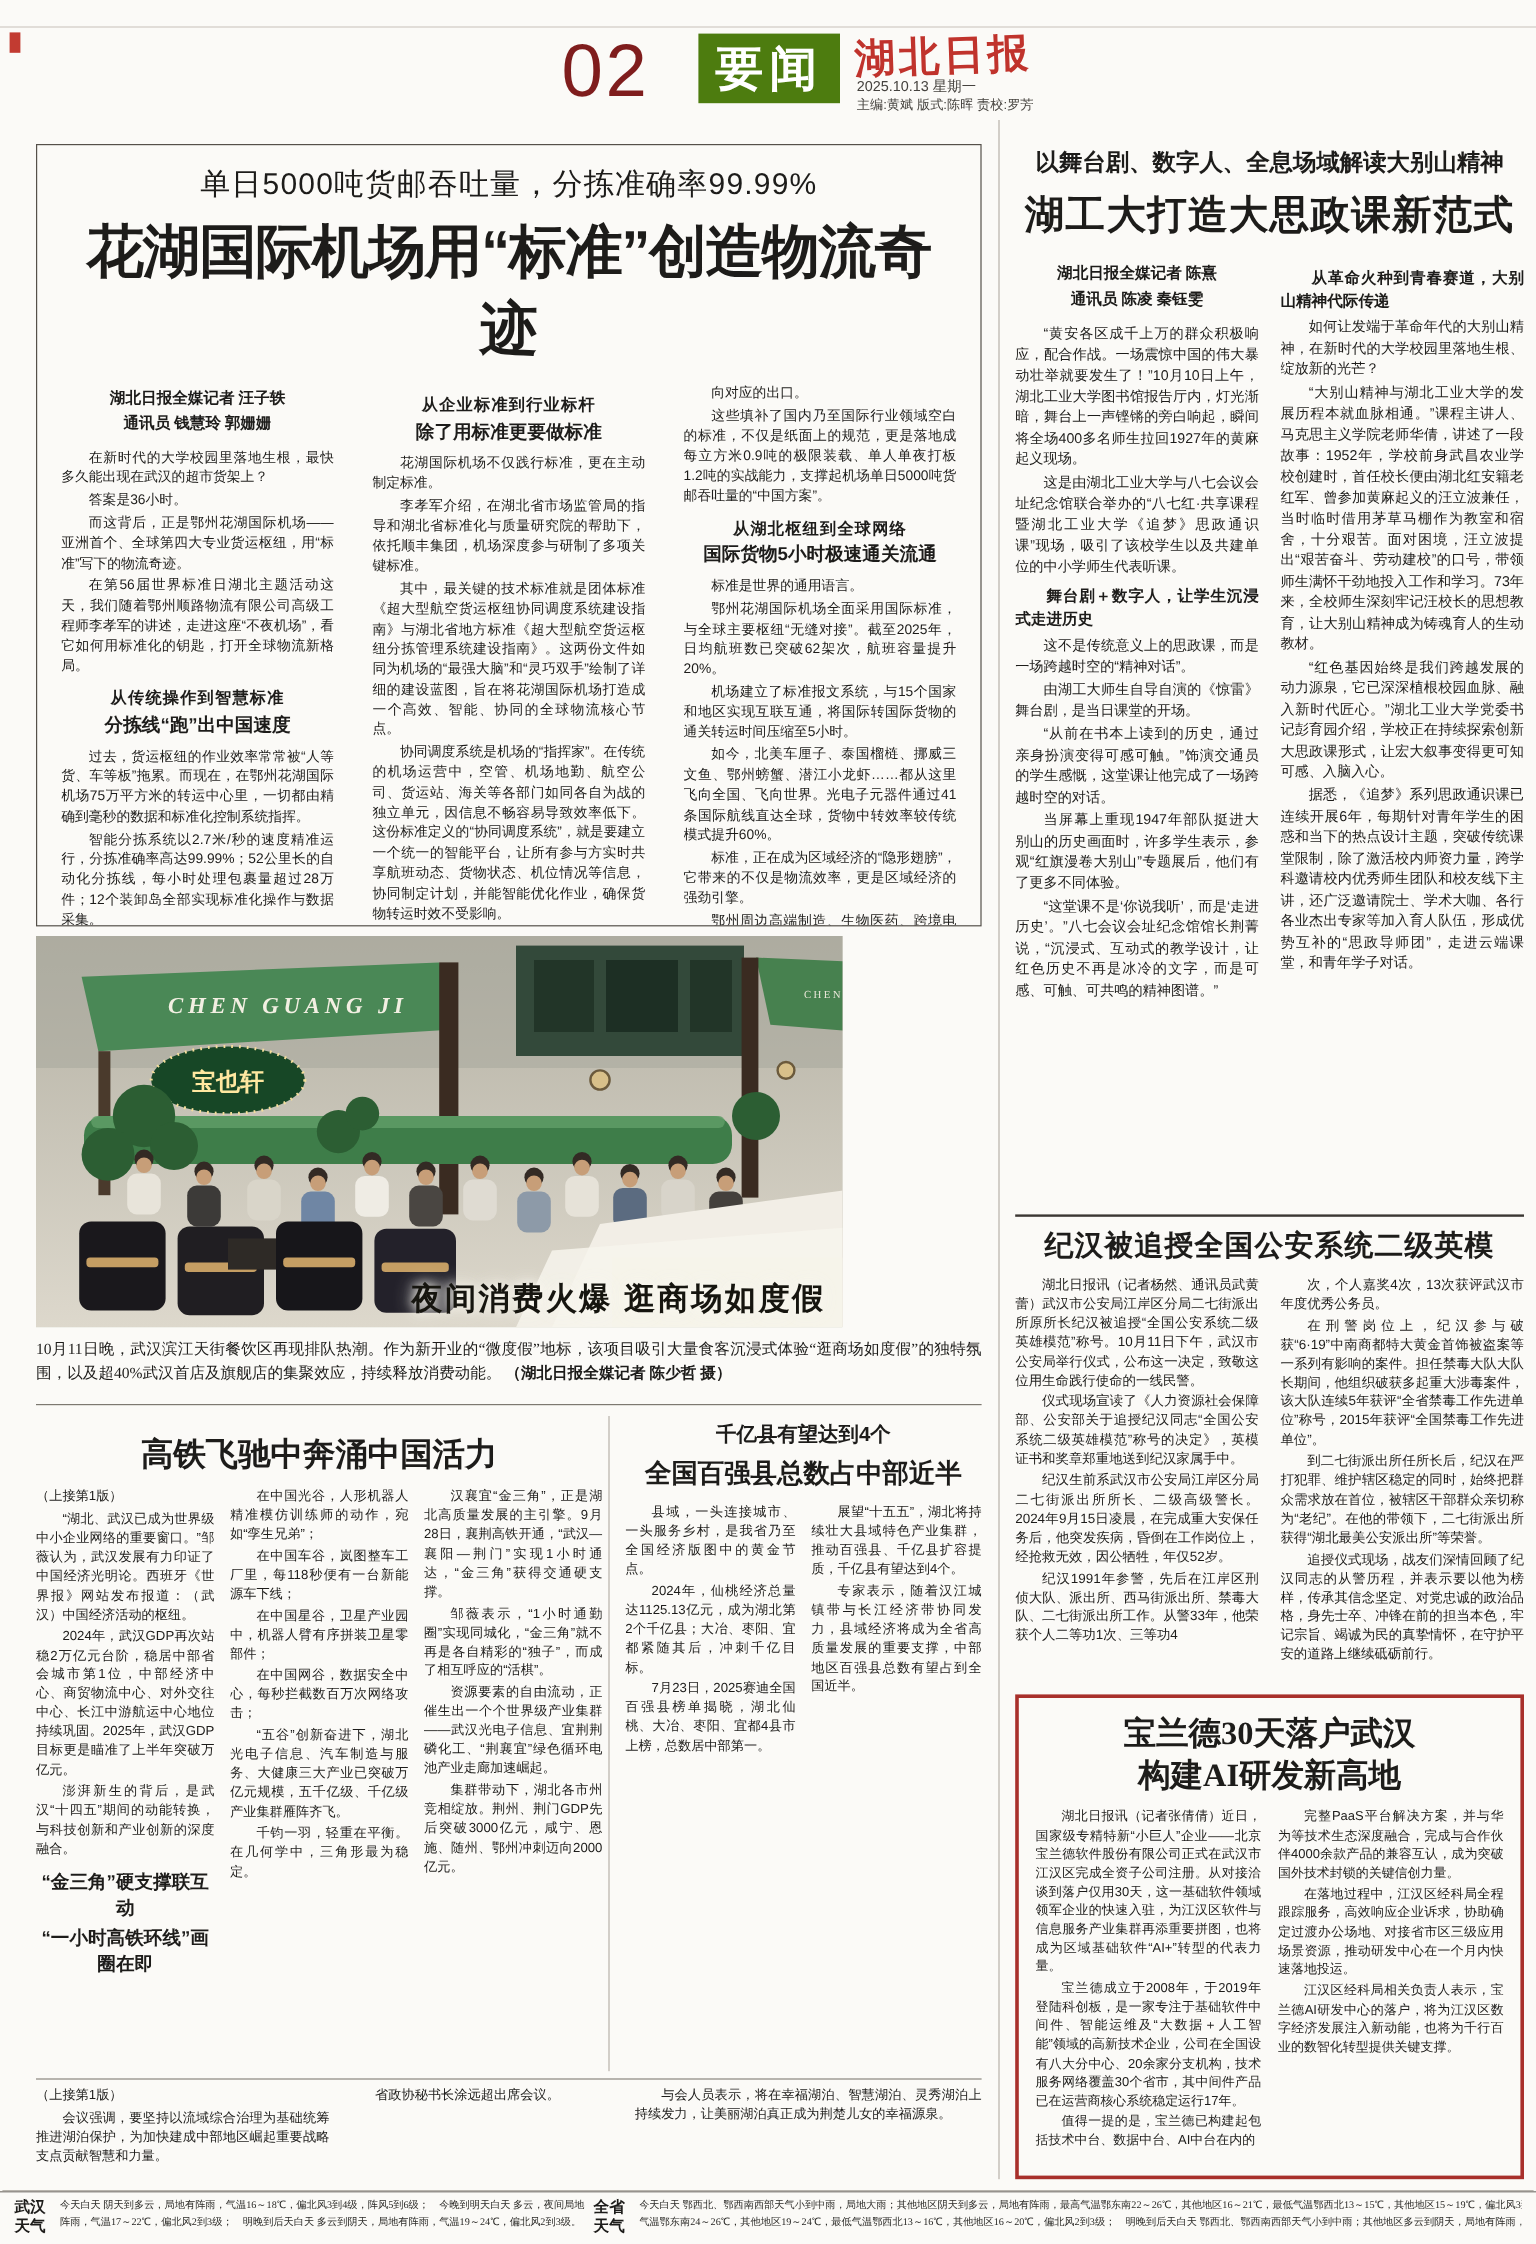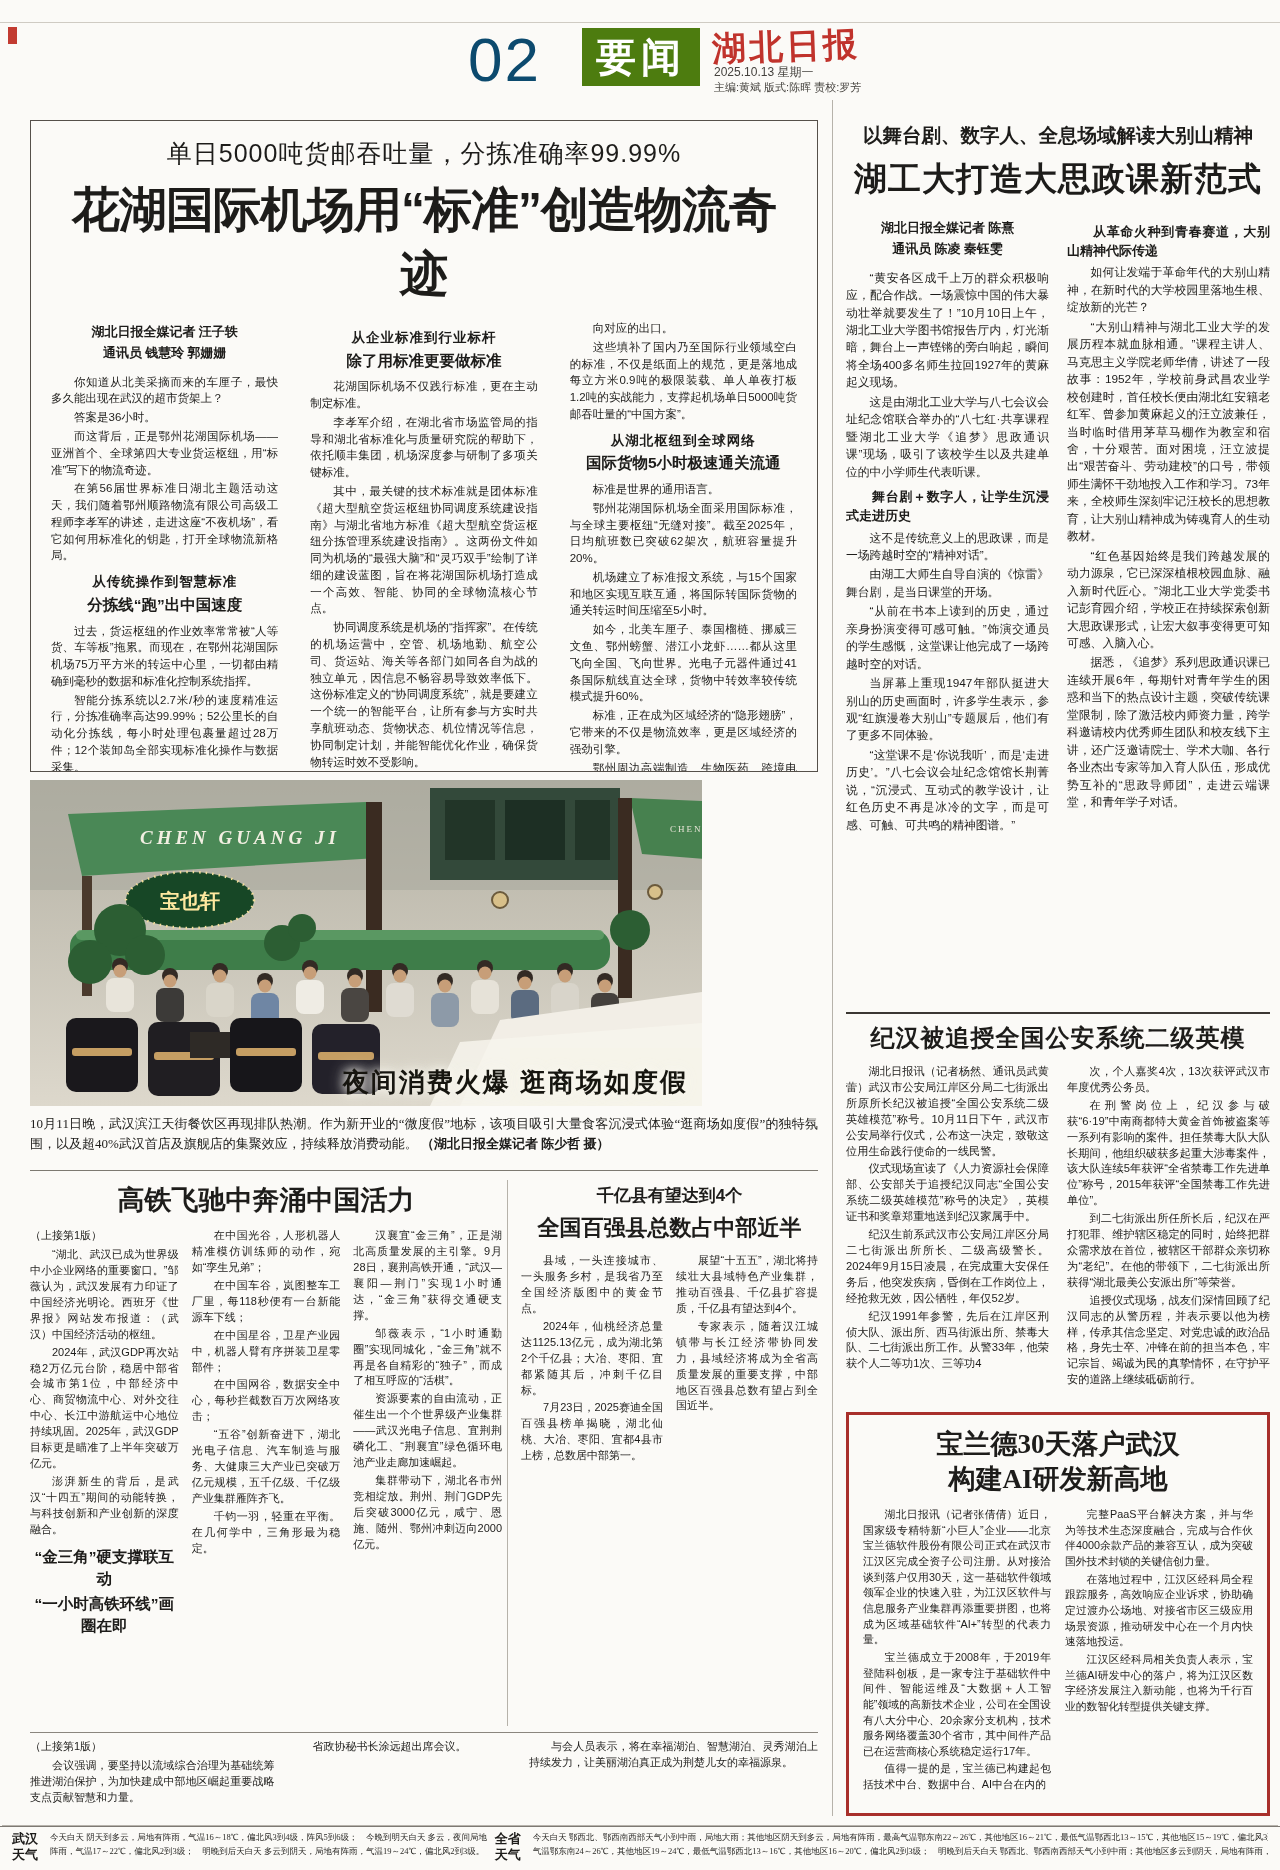--- a/index.html
+++ b/index.html
@@ -1,21 +1,21 @@
 <!DOCTYPE html>
 <html><head>
 <meta charset="utf-8">
 <style>
   html,body{margin:0;padding:0;background:#e6e4df;}
   .page{position:relative;width:1280px;height:1870px;background:#fbfaf7;overflow:hidden;
         font-family:"Liberation Sans",sans-serif;color:#1d1c1a;}
   
   .hairline-top{position:absolute;left:0;top:22px;width:1280px;height:1px;background:#cfcbc3;}
   .fold-mark{position:absolute;left:8px;top:27px;width:9px;height:17px;background:#c23b31;}
-  .page-num{position:absolute;left:468px;top:24px;font-size:62px;font-weight:400;color:#0c4a6e;letter-spacing:2px;}
+  .page-num{position:absolute;left:468px;top:24px;font-size:62px;font-weight:400;color:#7f1d1d;letter-spacing:2px;}
   .section-box{position:absolute;left:582px;top:28px;width:118px;height:58px;background:#4d7c0f;color:#fff;
         display:flex;align-items:center;justify-content:center;font-size:40px;font-weight:700;letter-spacing:5px;}
   .brand{position:absolute;left:712px;top:24px;font-family:"Liberation Serif",serif;font-weight:700;
         font-size:34px;color:#c0332c;letter-spacing:3px;transform:rotate(-2deg);}
   .dateline{position:absolute;left:714px;top:64px;font-size:12px;color:#45423e;}
   .staffline{position:absolute;left:714px;top:80px;font-size:11px;color:#45423e;}
   
   .col{flex:1;text-align:justify;overflow:hidden;}
   .col p{margin:0 0 2px;text-indent:2em;}
   .byline{text-align:center;font-family:"Liberation Serif",serif;font-size:13px;font-weight:700;margin:2px 0 10px;line-height:1.6;}
@@ -34,21 +34,21 @@
   .photo{position:absolute;left:30px;top:780px;width:672px;height:326px;overflow:hidden;background:#c9c6bb;}
   .photo-overlay{position:absolute;right:14px;bottom:6px;font-size:26px;font-weight:900;color:#16150f;letter-spacing:2px;
         text-shadow:0 0 8px rgba(250,248,240,.95),0 0 16px rgba(250,248,240,.9);}
   .photo-caption{position:absolute;left:30px;top:1114px;width:788px;font-family:"Liberation Serif",serif;
         font-size:13px;line-height:1.55;text-align:justify;}
   .photo-caption .cap{text-indent:2em;display:inline;}
   .photo-caption .credit{font-weight:700;}
   .rule-1{position:absolute;left:30px;top:1170px;width:788px;height:1px;background:#7d7971;}
   
   .gaotie{position:absolute;left:30px;top:1180px;width:472px;height:546px;overflow:hidden;}
-  .gaotie-title{text-align:center;font-size:27px;font-weight:800;margin:2px 0 10px;}
+  .gaotie-title{text-align:center;font-size:27px;font-weight:800;margin:14px 0 10px;}
   .gaotie-cols{display:flex;gap:13px;height:492px;overflow:hidden;font-size:11px;line-height:1.45;}
   .vrule-mid{position:absolute;left:507px;top:1180px;width:1px;height:546px;background:#b6b2aa;}
   
   .qianyi{position:absolute;left:521px;top:1180px;width:297px;height:546px;overflow:hidden;}
   .qianyi-kicker{text-align:center;font-size:17px;font-weight:600;margin-top:4px;}
   .qianyi-title{text-align:center;font-size:22px;font-weight:800;margin:6px 0 10px;}
   .qianyi-cols{display:flex;gap:13px;height:460px;overflow:hidden;font-size:11px;line-height:1.45;}
   
   .bottom-strip{position:absolute;left:30px;top:1732px;width:788px;height:80px;border-top:1px solid #8a867e;
         box-sizing:border-box;padding-top:6px;display:flex;gap:16px;font-size:11px;line-height:1.45;overflow:hidden;}
@@ -90,21 +90,21 @@
   <div class="huahu-box">
     <div class="huahu-kicker">单日5000吨货邮吞吐量，分拣准确率99.99%</div>
     <div class="huahu-title">花湖国际机场用“标准”创造物流奇迹</div>
     <div class="huahu-cols">
       <div class="col">
         <div class="byline">
           <div>湖北日报全媒记者 汪子轶</div>
           <div>通讯员 钱慧玲 郭姗姗</div>
         </div>
         <div>
-            <p>你知道从北美采摘而来的车厘子，最快多久能出现在武汉的超市货架上？</p>
+            <p>在新时代的大学校园里落地生根，最快多久能出现在武汉的超市货架上？</p>
             <p>答案是36小时。</p>
             <p>而这背后，正是鄂州花湖国际机场——亚洲首个、全球第四大专业货运枢纽，用“标准”写下的物流奇迹。</p>
             <p>在第56届世界标准日湖北主题活动这天，我们随着鄂州顺路物流有限公司高级工程师李孝军的讲述，走进这座“不夜机场”，看它如何用标准化的钥匙，打开全球物流新格局。</p>
           </div>
         <div class="subhead">
           <div class="s1">从传统操作到智慧标准</div>
           <div class="s2">分拣线“跑”出中国速度</div>
         </div>
         <div>
             <p>过去，货运枢纽的作业效率常常被“人等货、车等板”拖累。而现在，在鄂州花湖国际机场75万平方米的转运中心里，一切都由精确到毫秒的数据和标准化控制系统指挥。</p>

